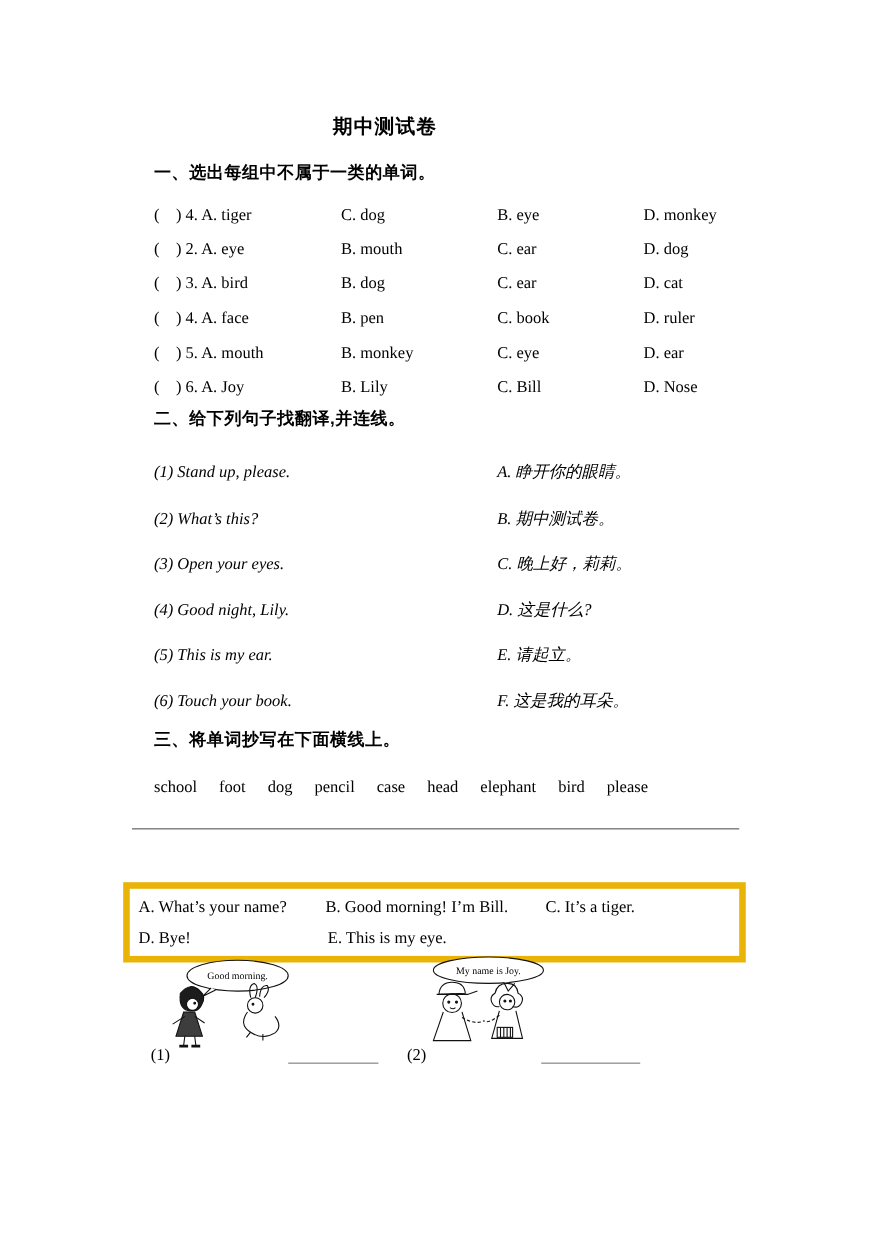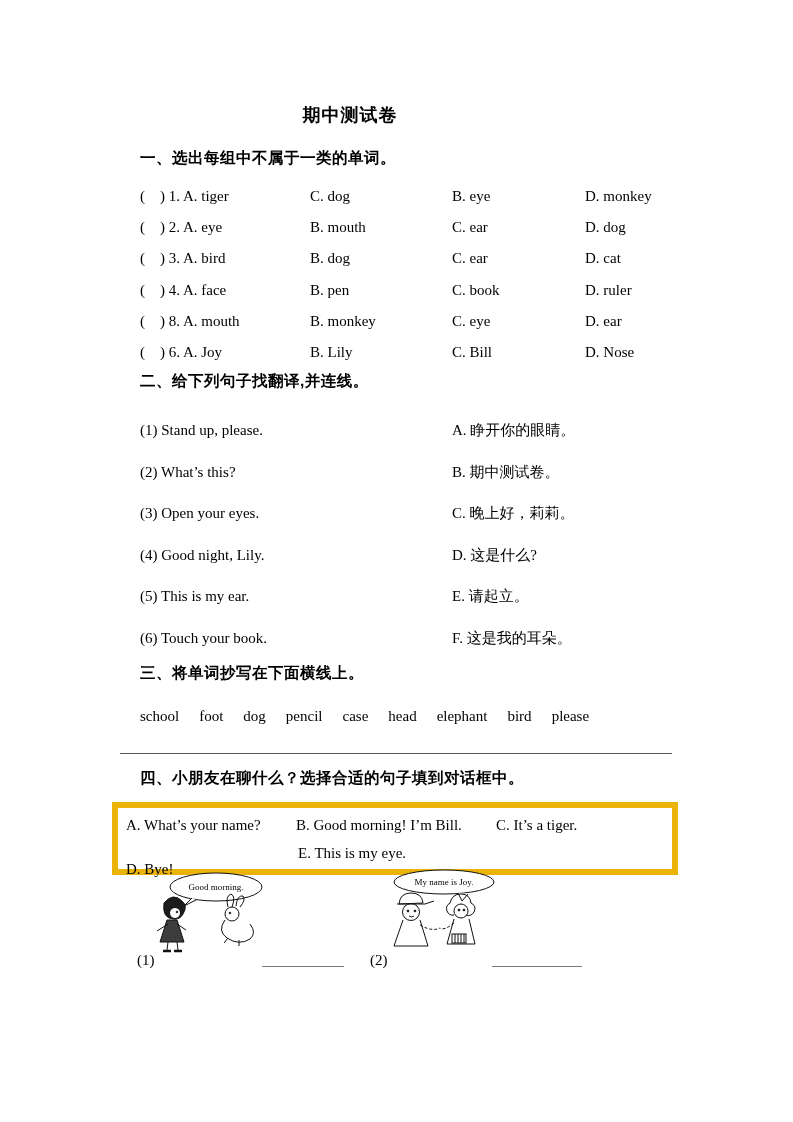--- a/index.html
+++ b/index.html
@@ -19,73 +19,73 @@
     letter-spacing:0.5px; white-space:nowrap;
   }
   .s1-grid {
     position:absolute; left:120px; top:186px;
     display:grid; grid-template-columns:170px 142px 133px auto;
     grid-auto-rows:31.2px; font-size:15px; white-space:nowrap;
   }
   .s2-grid {
     position:absolute; left:120px; top:420px;
     display:grid; grid-template-columns:312px auto;
-    grid-auto-rows:41.6px; font-size:15px; white-space:nowrap;
+    grid-auto-rows:41.6px; font-size:15px; white-space:nowrap;font-style:italic;
   }
   .s3-words {
     position:absolute; left:120px; top:706px;
     display:flex; font-size:15px; white-space:nowrap;
   }
   .copy-line {
     position:absolute; left:120px; top:753px; width:552px; height:0;
     border-top:1px solid #555;
   }
   .dialog-box {
     position:absolute; left:112px; top:802px; width:554px; height:61px;
     border:6px solid #eab308; font-size:15px;
   }
   .dialog-box span { position:absolute; white-space:nowrap; }
   .opt-a { left:8px;   top:9px; }
   .opt-b { left:178px; top:9px; }
   .opt-c { left:378px; top:9px;text-align:center; }
-  .opt-d { left:8px;   top:37px;margin-top:16px; }
+  .opt-d { left:8px;   top:37px; }
   .opt-e { left:180px; top:37px; }
   .item-label { position:absolute; top:950px; font-size:15px; }
   .blank { position:absolute; top:966px; height:0; border-top:1px solid #7a7a7a; }
   .blank1 { left:262px; width:82px; }
   .blank2 { left:492px; width:90px; }
   svg text { font-family:"Liberation Serif", serif; }
   .cell, .zh-heading, .item-label { line-height:20px;margin-left:20px; }
 </style>
 </head>
 <body>
 
 <div class="page">
 
   <div class="title">期中测试卷</div>
 
   <div class="zh-heading" style="top:148px;">一、选出每组中不属于一类的单词。</div>
   <div class="s1-grid">
-    <span class="cell">( ) 1. A. tiger</span>
+    <span class="cell">( ) 4. A. tiger</span>
     <span class="cell">C. dog</span>
     <span class="cell">B. eye</span>
     <span class="cell">D. monkey</span>
     <span class="cell">( ) 2. A. eye</span>
     <span class="cell">B. mouth</span>
     <span class="cell">C. ear</span>
     <span class="cell">D. dog</span>
     <span class="cell">( ) 3. A. bird</span>
     <span class="cell">B. dog</span>
     <span class="cell">C. ear</span>
     <span class="cell">D. cat</span>
     <span class="cell">( ) 4. A. face</span>
     <span class="cell">B. pen</span>
     <span class="cell">C. book</span>
     <span class="cell">D. ruler</span>
-    <span class="cell">( ) 8. A. mouth</span>
+    <span class="cell">( ) 5. A. mouth</span>
     <span class="cell">B. monkey</span>
     <span class="cell">C. eye</span>
     <span class="cell">D. ear</span>
     <span class="cell">( ) 6. A. Joy</span>
     <span class="cell">B. Lily</span>
     <span class="cell">C. Bill</span>
     <span class="cell">D. Nose</span>
   </div>
 
   <div class="zh-heading" style="top:371px;">二、给下列句子找翻译,并连线。</div>
@@ -111,21 +111,20 @@
     <span class="cell">dog</span>
     <span class="cell">pencil</span>
     <span class="cell">case</span>
     <span class="cell">head</span>
     <span class="cell">elephant</span>
     <span class="cell">bird</span>
     <span class="cell">please</span>
   </div>
   <div class="copy-line"></div>
 
-  <div class="zh-heading" style="top:768px;">四、小朋友在聊什么？选择合适的句子填到对话框中。</div>
   <div class="dialog-box">
     <span class="opt-a">A. What’s your name?</span>
     <span class="opt-b">B. Good morning! I’m Bill.</span>
     <span class="opt-c">C. It’s a tiger.</span>
     <span class="opt-d">D. Bye!</span>
     <span class="opt-e">E. This is my eye.</span>
   </div>
 
   <svg class="abs" style="left:140px; top:870px;" width="126" height="98" viewBox="0 0 126 98">
     <g stroke="#111" fill="none" stroke-width="1">

